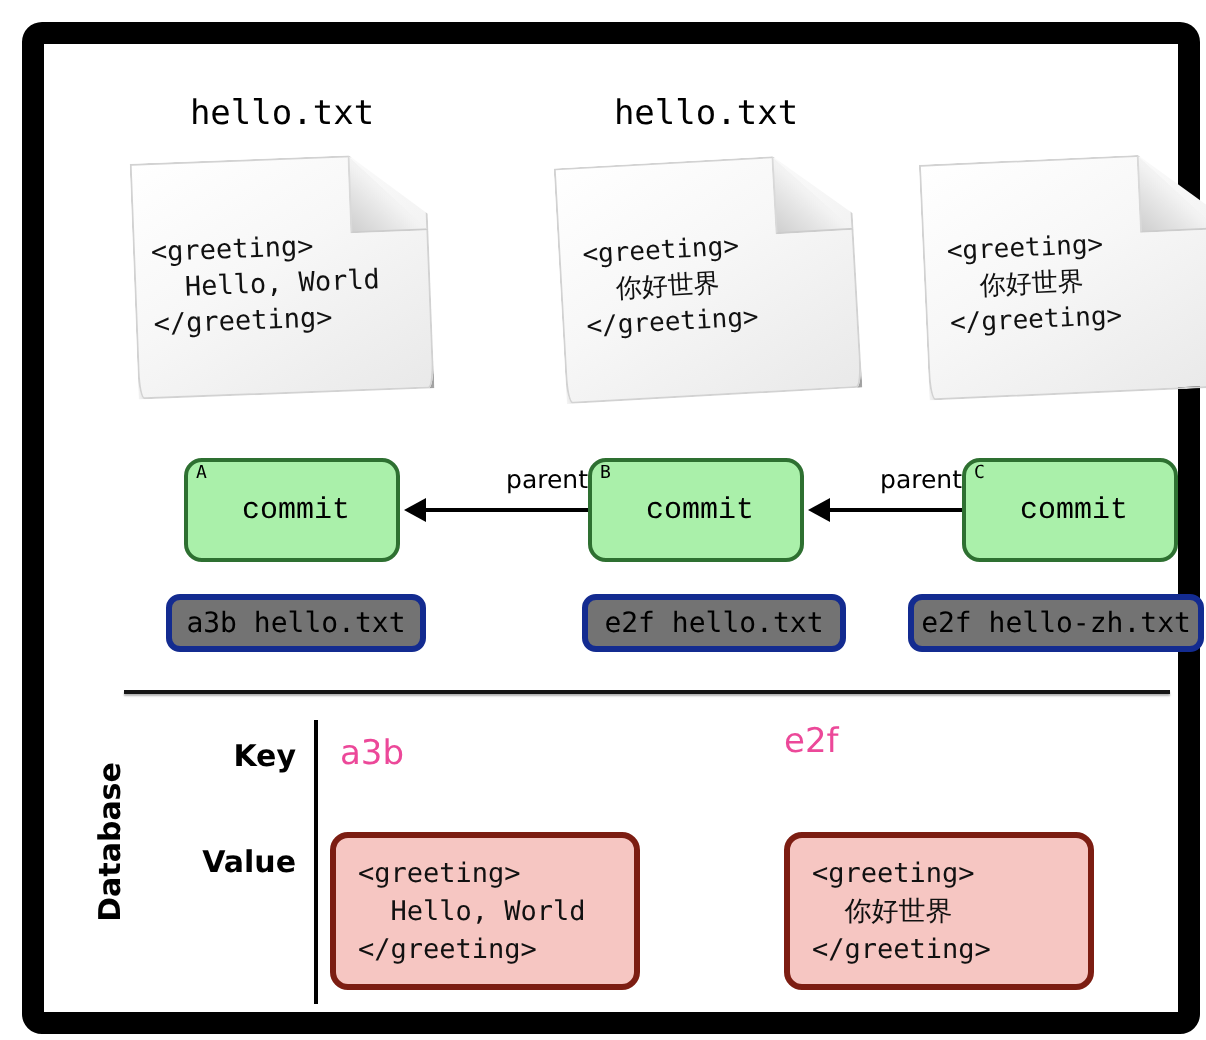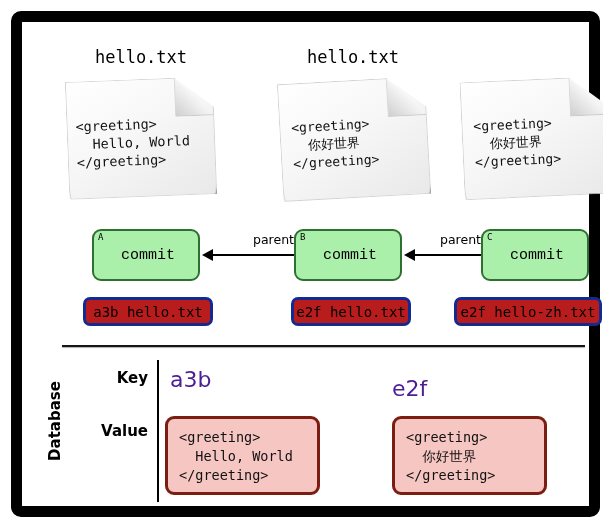--- a/index.html
+++ b/index.html
@@ -160,34 +160,34 @@
     font-size: 12.5px;
     color: #000000;
   }
   #arrow-1 { left: 180px; top: 225px; width: 92px; }
   #arrow-2 { left: 382px; top: 225px; width: 77px; }
 
   
   .ref-box {
     position: absolute;
     height: 29px;
-    background: #b91c1c;
+    background: #737373;
     border: 3px solid #132b90;
     border-radius: 7px;
     box-sizing: border-box;
     display: flex;
     align-items: center;
     justify-content: center;
     font-family: "DejaVu Sans Mono", monospace;
     font-size: 14px;
     color: #000000;
     white-space: nowrap;
   }
   #ref-1 { left: 61px;  top: 275px; width: 130px; }
-  #ref-2 { left: 269px; top: 275px; width: 120px; }
+  #ref-2 { left: 269px; top: 275px; width: 132px; }
   #ref-3 { left: 432px; top: 275px; width: 148px; }
 
   
   .divider {
     position: absolute;
     left: 40px;
     top: 323px;
     width: 523px;
     height: 2px;
     background: #151515;
@@ -224,26 +224,26 @@
     left: 135px;
     top: 338px;
     width: 2px;
     height: 142px;
     background: #000000;
   }
 
   .db-key {
     position: absolute;
     font-family: "DejaVu Sans", sans-serif;
-    font-size: 22px;
-    color: #4c1d95;
+    font-size: 17px;
+    color: #ec4899;
     white-space: nowrap;
   }
   #key-1 { left: 148px; top: 345px; }
-  #key-2 { left: 370px; top: 354px; }
+  #key-2 { left: 370px; top: 339px; }
 
   .value-box {
     position: absolute;
     background: #f6c6c2;
     border: 3px solid #7c1d12;
     border-radius: 9px;
     box-sizing: border-box;
     font-family: "DejaVu Sans Mono", monospace;
     font-size: 13.5px;
     line-height: 19px;

